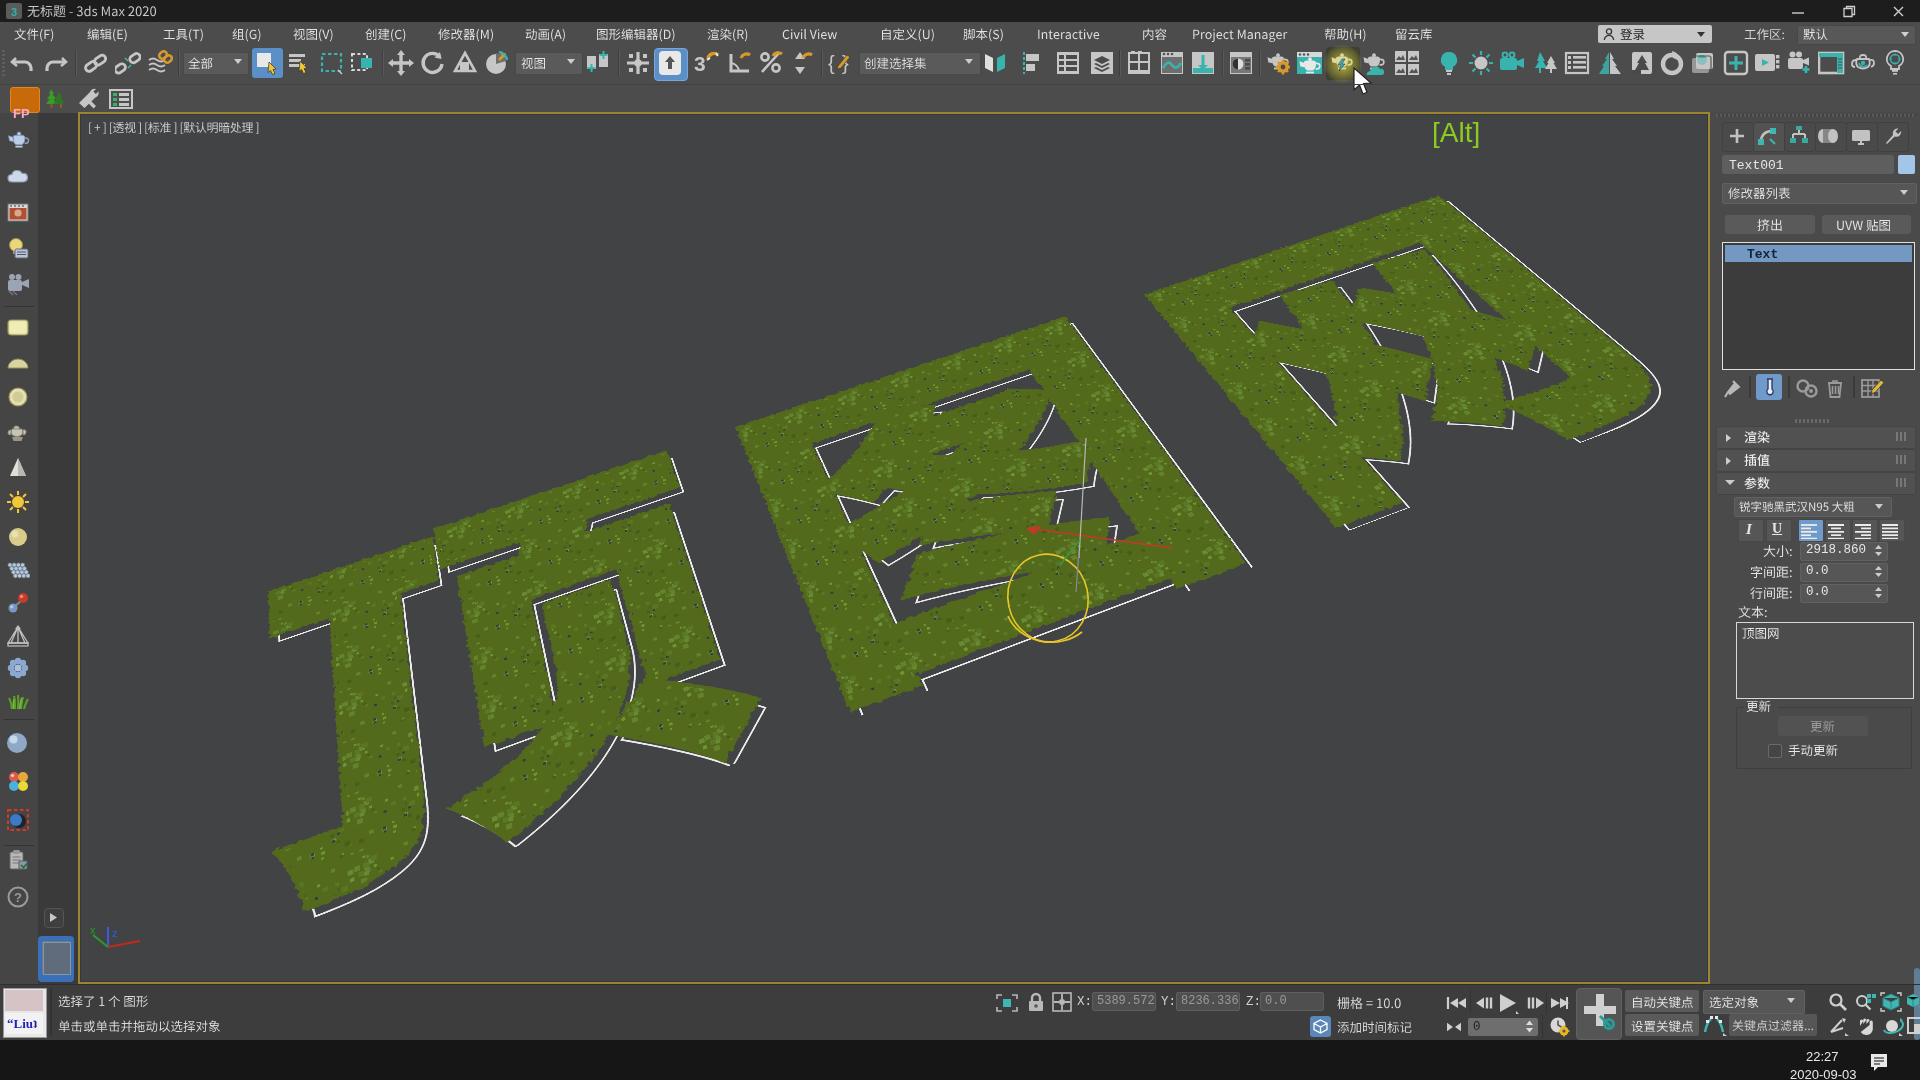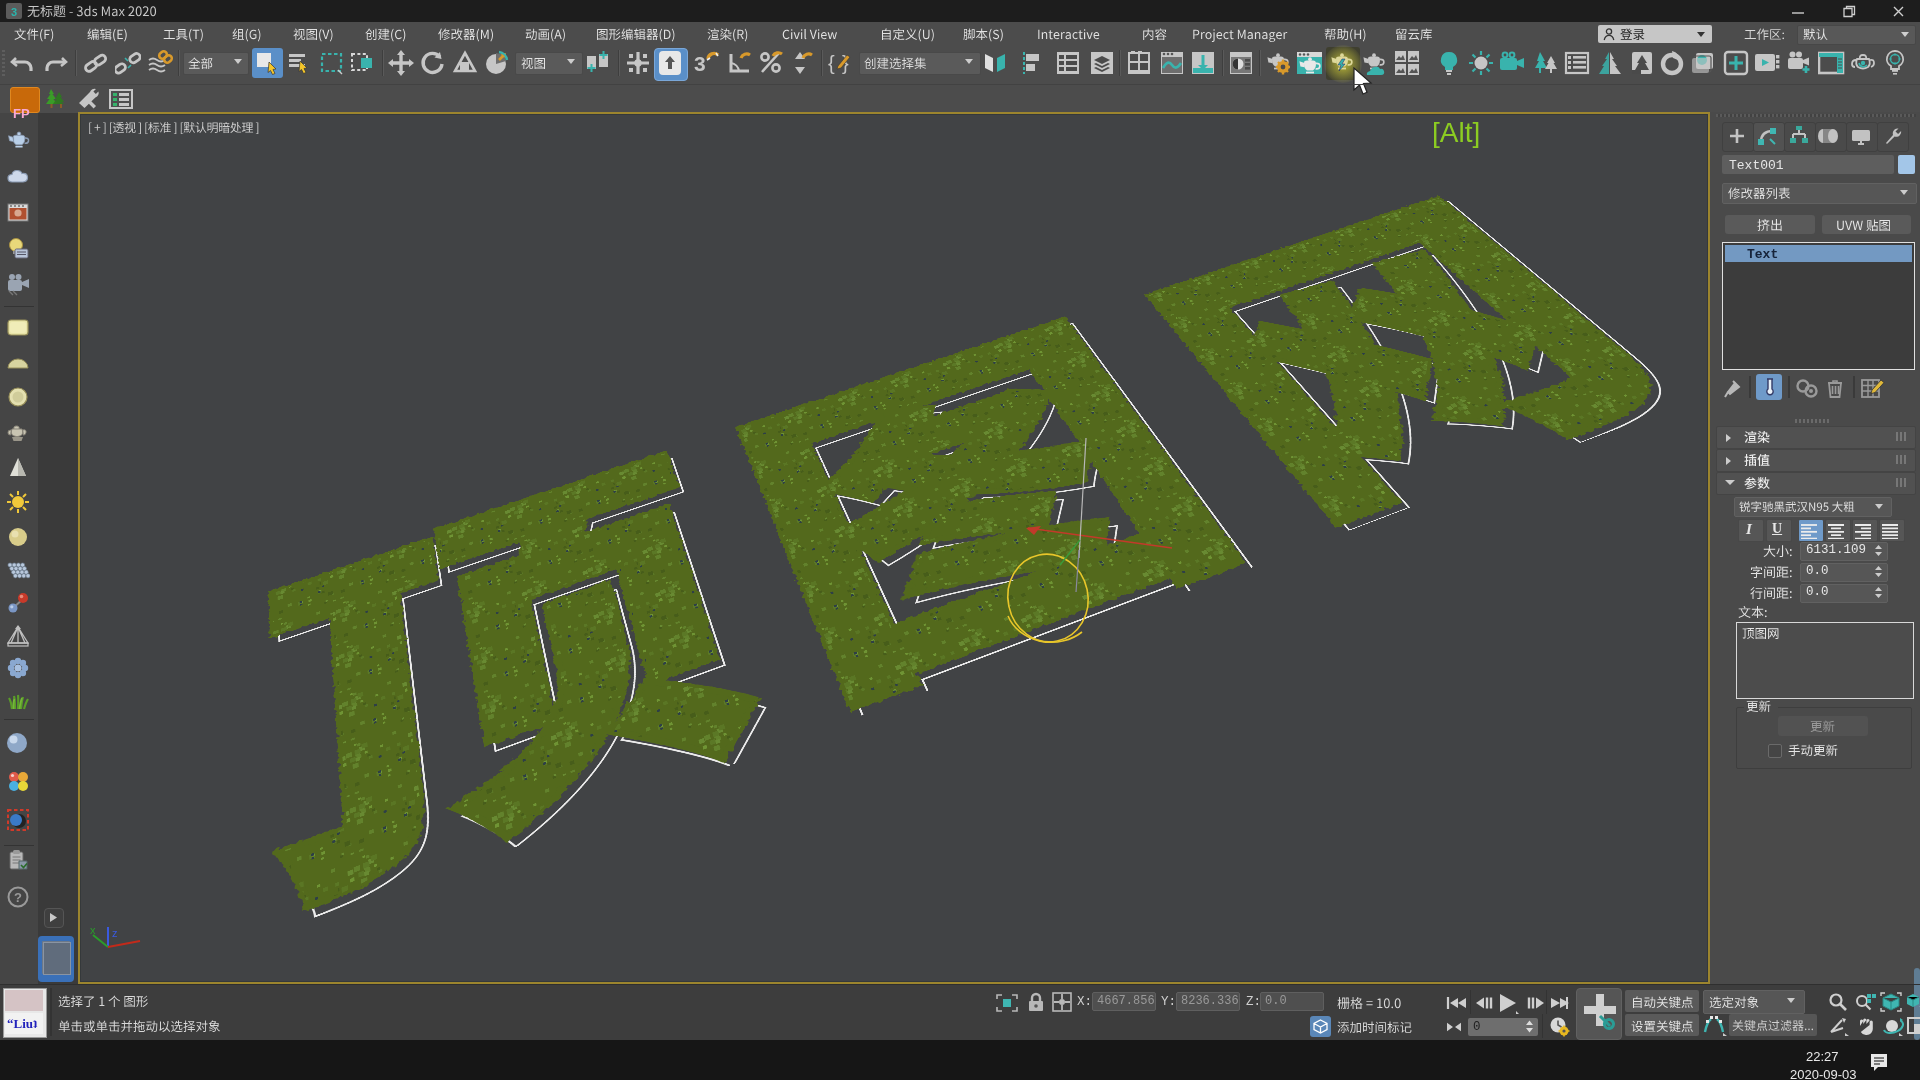--- a/index.html
+++ b/index.html
@@ -915,21 +915,21 @@
     </svg>
 <svg class="t" style="left:1879px;top:521px;" width="24" height="18" viewBox="0 0 24 18">
       <g stroke="#ececec" stroke-width="1.8">
         <path d="M3 4h16M3 7.4h16M3 10.8h16M3 14.2h16M3 17.6h16"></path>
       </g>
     </svg>
 <svg class="t" style="left:1763px;top:542px" width="32" height="20" viewBox="0 -14 32 20">
       <path d="M6.0 -10.9C6.0 -9.9 6.0 -8.6 5.8 -7.2H0.8V-6.2H5.6C5.1 -3.7 3.8 -1.2 0.6 0.2C0.8 0.4 1.1 0.8 1.3 1.0C4.5 -0.4 5.9 -2.9 6.5 -5.4C7.5 -2.5 9.2 -0.2 11.7 1.0C11.9 0.7 12.2 0.3 12.5 0.1C9.9 -0.9 8.2 -3.3 7.3 -6.2H12.2V-7.2H6.8C7.0 -8.6 7.0 -9.9 7.0 -10.9Z M19.0 -10.7V-0.3C19.0 -0.1 18.9 0.0 18.7 0.0C18.4 0.1 17.5 0.1 16.5 0.0C16.7 0.3 16.8 0.8 16.9 1.0C18.1 1.1 18.9 1.0 19.4 0.9C19.9 0.7 20.1 0.4 20.1 -0.3V-10.7ZM22.2 -7.4C23.3 -5.6 24.3 -3.1 24.6 -1.6L25.7 -2.0C25.4 -3.6 24.2 -6.0 23.1 -7.8ZM15.6 -7.7C15.3 -5.9 14.6 -3.7 13.4 -2.3C13.7 -2.2 14.1 -2.0 14.3 -1.8C15.5 -3.2 16.3 -5.6 16.7 -7.5Z M27.8 -5.1C28.3 -5.1 28.7 -5.4 28.7 -6.0C28.7 -6.5 28.3 -6.9 27.8 -6.9C27.3 -6.9 26.9 -6.5 26.9 -6.0C26.9 -5.4 27.3 -5.1 27.8 -5.1ZM27.8 0.2C28.3 0.2 28.7 -0.2 28.7 -0.7C28.7 -1.3 28.3 -1.6 27.8 -1.6C27.3 -1.6 26.9 -1.3 26.9 -0.7C26.9 -0.2 27.3 0.2 27.8 0.2Z" fill="#e2e2e2"></path>
     </svg>
 <div class="r" style="left:1800px;top:542px;width:86px;height:17px;background:#565656;border-radius:2px;border:1px solid #616161;"></div>
-<div class="lt" style="left:1806px;top:543px;font:normal 12.5px 'Liberation Mono', monospace;color:#e6e6e6;letter-spacing:0px;">6131.109</div>
+<div class="lt" style="left:1806px;top:543px;font:normal 12.5px 'Liberation Mono', monospace;color:#e6e6e6;letter-spacing:0px;">2918.860</div>
 <svg class="t" style="left:1873px;top:544px;" width="11" height="13" viewBox="0 0 11 13">
       <path d="M2 5l3.5-4 3.5 4z M2 8l3.5 4 3.5-4z" fill="#ccc"></path>
     </svg>
 <svg class="t" style="left:1750px;top:563px" width="45" height="20" viewBox="0 -14 45 20">
       <path d="M6.0 -4.7V-3.9H0.9V-3.0H6.0V-0.2C6.0 0.0 5.9 0.1 5.7 0.1C5.4 0.1 4.6 0.1 3.7 0.1C3.9 0.3 4.1 0.8 4.1 1.0C5.3 1.0 5.9 1.0 6.4 0.9C6.9 0.7 7.0 0.4 7.0 -0.2V-3.0H12.1V-3.9H7.0V-4.4C8.2 -5.0 9.3 -5.9 10.1 -6.7L9.5 -7.2L9.2 -7.2H3.0V-6.2H8.3C7.6 -5.7 6.7 -5.1 6.0 -4.7ZM5.5 -10.7C5.8 -10.4 6.0 -9.9 6.2 -9.6H1.0V-6.9H2.0V-8.6H11.0V-6.9H12.0V-9.6H7.3C7.1 -10.0 6.8 -10.6 6.5 -11.0Z M14.2 -8.0V1.0H15.2V-8.0ZM14.4 -10.3C15.0 -9.7 15.7 -8.9 16.0 -8.4L16.8 -8.9C16.4 -9.4 15.7 -10.2 15.1 -10.8ZM17.9 -3.8H21.0V-2.1H17.9ZM17.9 -6.4H21.0V-4.7H17.9ZM17.0 -7.2V-1.3H22.0V-7.2ZM17.6 -10.2V-9.3H23.9V-0.1C23.9 0.0 23.8 0.1 23.6 0.1C23.5 0.1 22.9 0.1 22.4 0.1C22.5 0.3 22.7 0.7 22.7 1.0C23.5 1.0 24.1 1.0 24.4 0.8C24.8 0.7 24.9 0.4 24.9 -0.1V-10.2Z M28.0 -9.5H30.5V-7.2H28.0ZM33.2 -6.3H36.6V-3.7H33.2ZM38.2 -10.2H32.2V0.5H38.5V-0.4H33.2V-2.8H37.5V-7.3H33.2V-9.3H38.2ZM26.5 -0.5 26.7 0.4C28.1 0.1 29.9 -0.5 31.7 -0.9L31.6 -1.8L29.9 -1.4V-3.7H31.6V-4.5H29.9V-6.4H31.4V-10.4H27.1V-6.4H29.0V-1.1L28.0 -0.8V-5.1H27.1V-0.6Z M40.8 -5.1C41.3 -5.1 41.7 -5.4 41.7 -6.0C41.7 -6.5 41.3 -6.9 40.8 -6.9C40.3 -6.9 39.9 -6.5 39.9 -6.0C39.9 -5.4 40.3 -5.1 40.8 -5.1ZM40.8 0.2C41.3 0.2 41.7 -0.2 41.7 -0.7C41.7 -1.3 41.3 -1.6 40.8 -1.6C40.3 -1.6 39.9 -1.3 39.9 -0.7C39.9 -0.2 40.3 0.2 40.8 0.2Z" fill="#e2e2e2"></path>
     </svg>
 <div class="r" style="left:1800px;top:563px;width:86px;height:17px;background:#565656;border-radius:2px;border:1px solid #616161;"></div>
 <div class="lt" style="left:1806px;top:564px;font:normal 12.5px 'Liberation Mono', monospace;color:#e6e6e6;letter-spacing:0px;">0.0</div>
 <svg class="t" style="left:1873px;top:565px;" width="11" height="13" viewBox="0 0 11 13">
       <path d="M2 5l3.5-4 3.5 4z M2 8l3.5 4 3.5-4z" fill="#ccc"></path>
@@ -986,21 +986,21 @@
       <path d="M4 9 V6 a4 4 0 0 1 8 0 V9" fill="none" stroke="#b8b8b8" stroke-width="2.4"></path>
       <circle cx="8" cy="14" r="1.8" fill="#555"></circle>
     </svg>
 <svg class="t" style="left:1052px;top:992px;" width="20" height="20" viewBox="0 0 20 20">
       <rect x="1" y="1" width="18" height="18" fill="none" stroke="#b8b8b8" stroke-width="1.6"></rect>
       <circle cx="10" cy="10" r="3" fill="#b8b8b8"></circle>
       <path d="M10 2v5M10 13v5M2 10h5M13 10h5" stroke="#b8b8b8" stroke-width="1.8"></path>
     </svg>
 <div class="lt" style="left:1077px;top:995px;font:normal 12.5px 'Liberation Mono', monospace;color:#cfcfcf;letter-spacing:0px;">X:</div>
 <div class="r" style="left:1092px;top:992px;width:62px;height:17px;background:#4f4f4f;border-radius:2px;border:1px solid #5f5f5f;"></div>
-<div class="lt" style="left:1097px;top:994px;font:normal 12px 'Liberation Mono', monospace;color:#999999;letter-spacing:0px;">4667.856</div>
+<div class="lt" style="left:1097px;top:994px;font:normal 12px 'Liberation Mono', monospace;color:#999999;letter-spacing:0px;">5389.572</div>
 <div class="lt" style="left:1161px;top:995px;font:normal 12.5px 'Liberation Mono', monospace;color:#cfcfcf;letter-spacing:0px;">Y:</div>
 <div class="r" style="left:1176px;top:992px;width:62px;height:17px;background:#4f4f4f;border-radius:2px;border:1px solid #5f5f5f;"></div>
 <div class="lt" style="left:1181px;top:994px;font:normal 12px 'Liberation Mono', monospace;color:#999999;letter-spacing:0px;">8236.336</div>
 <div class="lt" style="left:1246px;top:995px;font:normal 12.5px 'Liberation Mono', monospace;color:#cfcfcf;letter-spacing:0px;">Z:</div>
 <div class="r" style="left:1260px;top:992px;width:62px;height:17px;background:#4f4f4f;border-radius:2px;border:1px solid #5f5f5f;"></div>
 <div class="lt" style="left:1265px;top:994px;font:normal 12px 'Liberation Mono', monospace;color:#999999;letter-spacing:0px;">0.0</div>
 <svg class="t" style="left:1337px;top:994px" width="67" height="20" viewBox="0 -14 67 20">
       <path d="M8.7 -10.4V-5.7H7.9V-10.4H5.1V-5.7H4.4V-4.8H5.1C5.1 -3.0 4.8 -0.9 3.8 0.6C4.0 0.7 4.4 0.9 4.5 1.1C5.6 -0.6 5.9 -2.9 5.9 -4.8H7.1V-0.1C7.1 0.0 7.0 0.1 6.9 0.1C6.8 0.1 6.4 0.1 6.0 0.1C6.1 0.3 6.2 0.7 6.3 0.9C6.9 0.9 7.3 0.9 7.5 0.7C7.8 0.6 7.9 0.3 7.9 -0.1V-4.8H8.7V-4.8C8.7 -3.1 8.7 -0.9 8.0 0.7C8.2 0.7 8.6 0.9 8.7 1.1C9.5 -0.5 9.5 -3.0 9.5 -4.8V-4.8H10.8V0.0C10.8 0.2 10.8 0.2 10.6 0.2C10.5 0.2 10.1 0.2 9.7 0.2C9.8 0.4 10.0 0.8 10.0 1.1C10.6 1.1 11.0 1.1 11.3 0.9C11.6 0.8 11.7 0.5 11.7 0.0V-4.8H12.5V-5.7H11.7V-10.4ZM10.8 -5.7H9.5V-9.6H10.8ZM7.1 -5.7H5.9V-9.6H7.1ZM2.1 -10.9V-8.2H0.7V-7.3H2.1C1.8 -5.5 1.1 -3.4 0.4 -2.2C0.6 -2.0 0.8 -1.7 0.9 -1.4C1.4 -2.1 1.8 -3.3 2.1 -4.5V1.0H3.0V-5.4C3.3 -4.9 3.7 -4.2 3.8 -3.8L4.4 -4.6C4.2 -4.9 3.3 -6.3 3.0 -6.8V-7.3H4.2V-8.2H3.0V-10.9Z M20.5 -8.7H23.3C22.9 -7.9 22.4 -7.1 21.8 -6.4C21.2 -7.1 20.7 -7.8 20.3 -8.4ZM15.6 -10.9V-8.1H13.7V-7.2H15.5C15.1 -5.4 14.2 -3.4 13.4 -2.3C13.5 -2.1 13.8 -1.7 13.9 -1.4C14.5 -2.3 15.1 -3.7 15.6 -5.2V1.0H16.5V-5.5C17.0 -5.0 17.4 -4.3 17.6 -3.9L18.2 -4.6C18.0 -5.0 16.9 -6.3 16.5 -6.6V-7.2H18.0L17.7 -7.0C17.9 -6.8 18.3 -6.5 18.5 -6.3C18.9 -6.7 19.4 -7.1 19.8 -7.7C20.1 -7.1 20.6 -6.4 21.1 -5.8C20.0 -4.9 18.7 -4.2 17.4 -3.8C17.6 -3.6 17.9 -3.2 18.0 -3.0C18.3 -3.1 18.7 -3.2 19.0 -3.4V1.1H19.9V0.5H23.5V1.0H24.5V-3.5L25.1 -3.3C25.2 -3.5 25.5 -3.9 25.7 -4.1C24.4 -4.5 23.3 -5.1 22.4 -5.8C23.3 -6.8 24.1 -7.9 24.6 -9.3L23.9 -9.6L23.8 -9.5H21.0C21.2 -9.9 21.3 -10.3 21.5 -10.7L20.6 -10.9C20.1 -9.6 19.2 -8.3 18.2 -7.4V-8.1H16.5V-10.9ZM19.9 -0.4V-2.9H23.5V-0.4ZM19.6 -3.7C20.4 -4.1 21.1 -4.6 21.8 -5.2C22.4 -4.7 23.2 -4.1 24.0 -3.7Z M29.4 -5.9H35.6V-6.8H29.4ZM29.4 -2.8H35.6V-3.7H29.4Z M40.2 0.0H45.4V-1.0H43.5V-9.5H42.6C42.1 -9.2 41.5 -9.0 40.6 -8.9V-8.1H42.3V-1.0H40.2Z M49.9 0.2C51.7 0.2 52.8 -1.5 52.8 -4.8C52.8 -8.1 51.7 -9.7 49.9 -9.7C48.0 -9.7 46.9 -8.1 46.9 -4.8C46.9 -1.5 48.0 0.2 49.9 0.2ZM49.9 -0.8C48.8 -0.8 48.0 -2.0 48.0 -4.8C48.0 -7.6 48.8 -8.8 49.9 -8.8C50.9 -8.8 51.7 -7.6 51.7 -4.8C51.7 -2.0 50.9 -0.8 49.9 -0.8Z M55.3 0.2C55.7 0.2 56.1 -0.2 56.1 -0.7C56.1 -1.3 55.7 -1.6 55.3 -1.6C54.8 -1.6 54.4 -1.3 54.4 -0.7C54.4 -0.2 54.8 0.2 55.3 0.2Z M60.7 0.2C62.5 0.2 63.7 -1.5 63.7 -4.8C63.7 -8.1 62.5 -9.7 60.7 -9.7C58.9 -9.7 57.7 -8.1 57.7 -4.8C57.7 -1.5 58.9 0.2 60.7 0.2ZM60.7 -0.8C59.6 -0.8 58.9 -2.0 58.9 -4.8C58.9 -7.6 59.6 -8.8 60.7 -8.8C61.8 -8.8 62.5 -7.6 62.5 -4.8C62.5 -2.0 61.8 -0.8 60.7 -0.8Z" fill="#d8d8d8"></path>
     </svg>
 <div class="r" style="left:1310px;top:1016px;width:21px;height:21px;background:#5a87b8;border-radius:3px;"></div>

